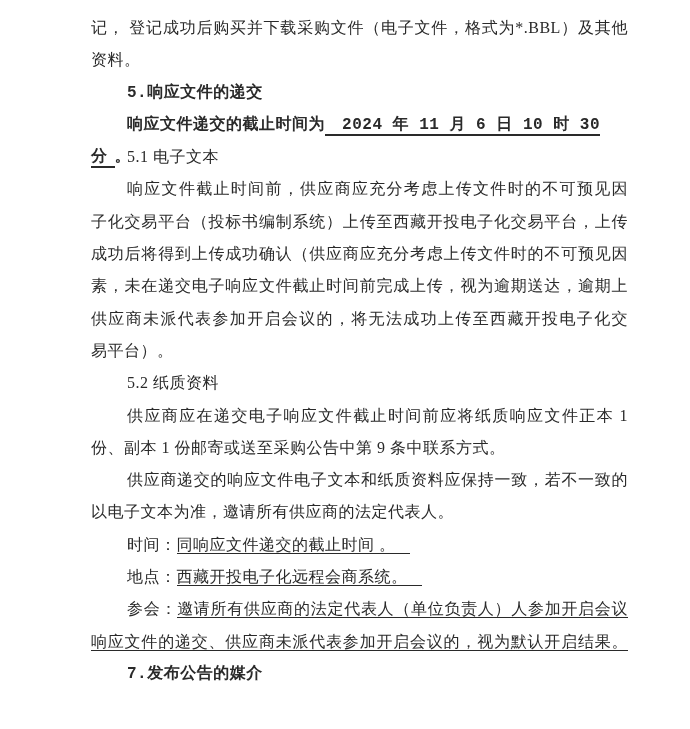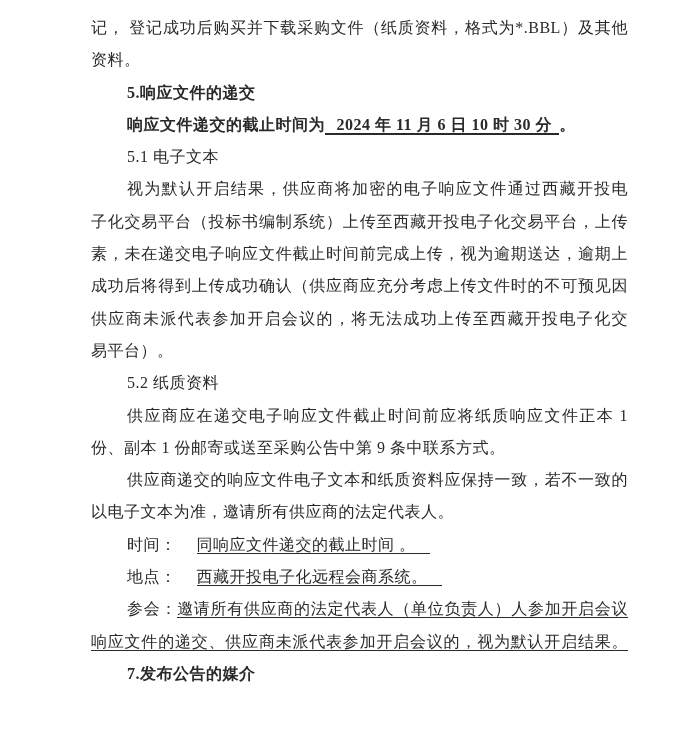--- a/index.html
+++ b/index.html
@@ -16,44 +16,44 @@
     padding: 12px 62px 0 91px;
   }
   .line {
     height: 32.3px;
     line-height: 32.3px;
     font-size: 16px;
     letter-spacing: 0.5px;
     white-space: normal;
   }
   .indent { text-indent: 36px; }
-  .bold { font-weight: bold; }
+  .bold { font-weight: bold; font-family: Liberation Mono, monospace; }
   .fill { text-align: justify; text-align-last: justify; }
   .u { border-bottom: 1.5px solid #2a2a2a; }
-  .u-pad { padding-right: 14px; margin-left: 20px; }
+  .u-pad { padding-right: 14px; }
   .deadline .u { border-bottom-width: 2px; padding: 0 7px; margin-top: 7px; }
 </style>
 </head>
 <body>
 
 <div class="page">
 
-  <div class="line fill">记， 登记成功后购买并下载采购文件（纸质资料，格式为*.BBL）及其他</div>
+  <div class="line fill">记， 登记成功后购买并下载采购文件（电子文件，格式为*.BBL）及其他</div>
   <div class="line">资料。</div>
 
   <div class="line indent bold">5.响应文件的递交</div>
 
   <div class="line indent bold deadline"><span>响应文件递交的截止时间为</span><span class="u"> 2024 年 11 月 6 日 10 时 30 分</span><span>。</span></div>
 
   <div class="line indent">5.1 电子文本</div>
 
-  <div class="line indent fill">视为默认开启结果，供应商将加密的电子响应文件通过西藏开投电</div>
+  <div class="line indent fill">响应文件截止时间前，供应商应充分考虑上传文件时的不可预见因</div>
   <div class="line fill">子化交易平台（投标书编制系统）上传至西藏开投电子化交易平台，上传</div>
+  <div class="line fill">成功后将得到上传成功确认（供应商应充分考虑上传文件时的不可预见因</div>
   <div class="line fill">素，未在递交电子响应文件截止时间前完成上传，视为逾期送达，逾期上</div>
-  <div class="line fill">成功后将得到上传成功确认（供应商应充分考虑上传文件时的不可预见因</div>
   <div class="line fill">供应商未派代表参加开启会议的，将无法成功上传至西藏开投电子化交</div>
   <div class="line">易平台）。</div>
 
   <div class="line indent">5.2 纸质资料</div>
 
   <div class="line indent fill">供应商应在递交电子响应文件截止时间前应将纸质响应文件正本 1</div>
   <div class="line">份、副本 1 份邮寄或送至采购公告中第 9 条中联系方式。</div>
   <div class="line indent fill">供应商递交的响应文件电子文本和纸质资料应保持一致，若不一致的</div>
   <div class="line">以电子文本为准，邀请所有供应商的法定代表人。</div>
 

